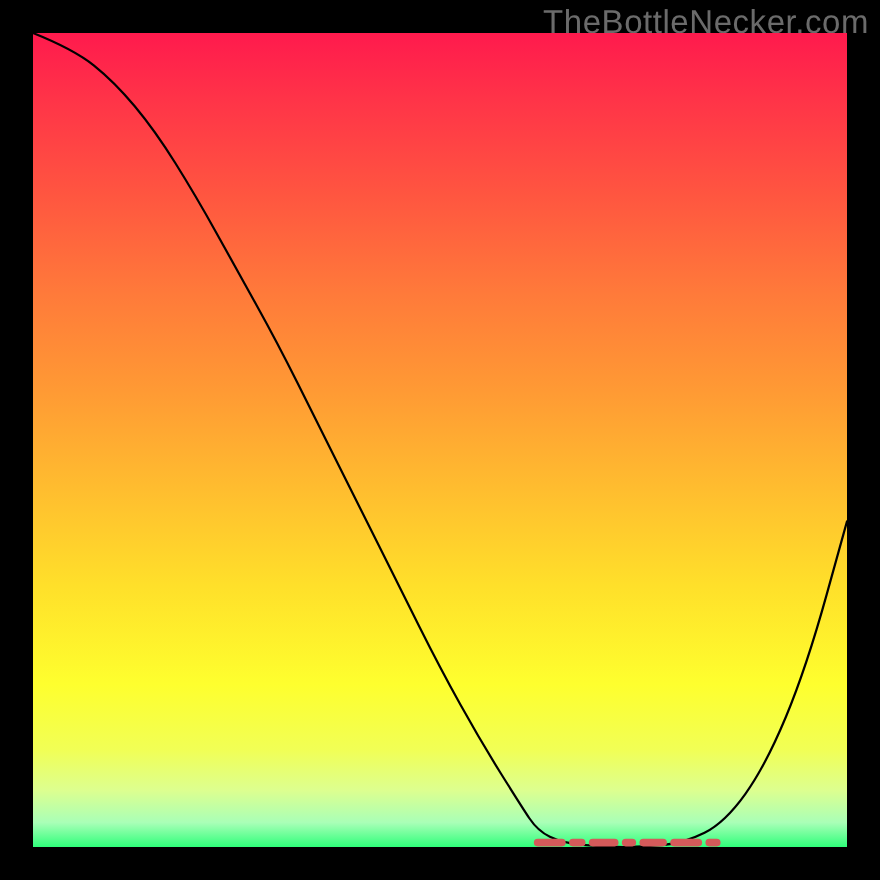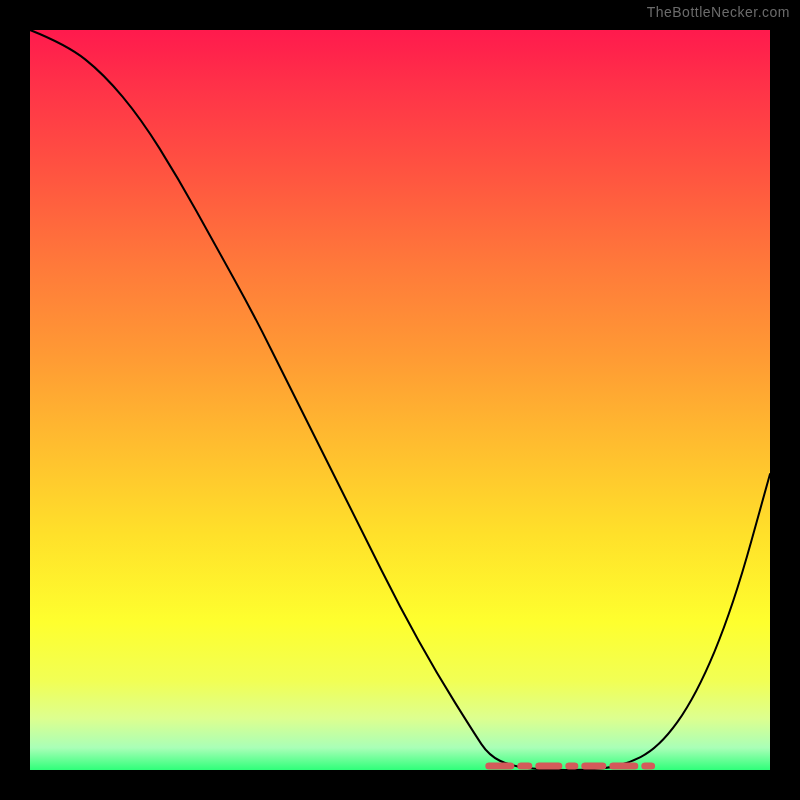--- a/index.html
+++ b/index.html
@@ -8,21 +8,21 @@
     position: relative;
     width: 800px;
     height: 800px;
     background: #000;
   }
   .watermark {
     position: absolute;
     top: 4px;
     right: 10px;
     font-family: Arial, Helvetica, sans-serif;
-    font-size: 14px;
+    font-size: 30px;
     color: #6b6b6b;
     letter-spacing: 0.5px;
     user-select: none;
   }
   .plot-area {
     position: absolute;
     left: 30px;
     top: 30px;
     width: 740px;
     height: 740px;

